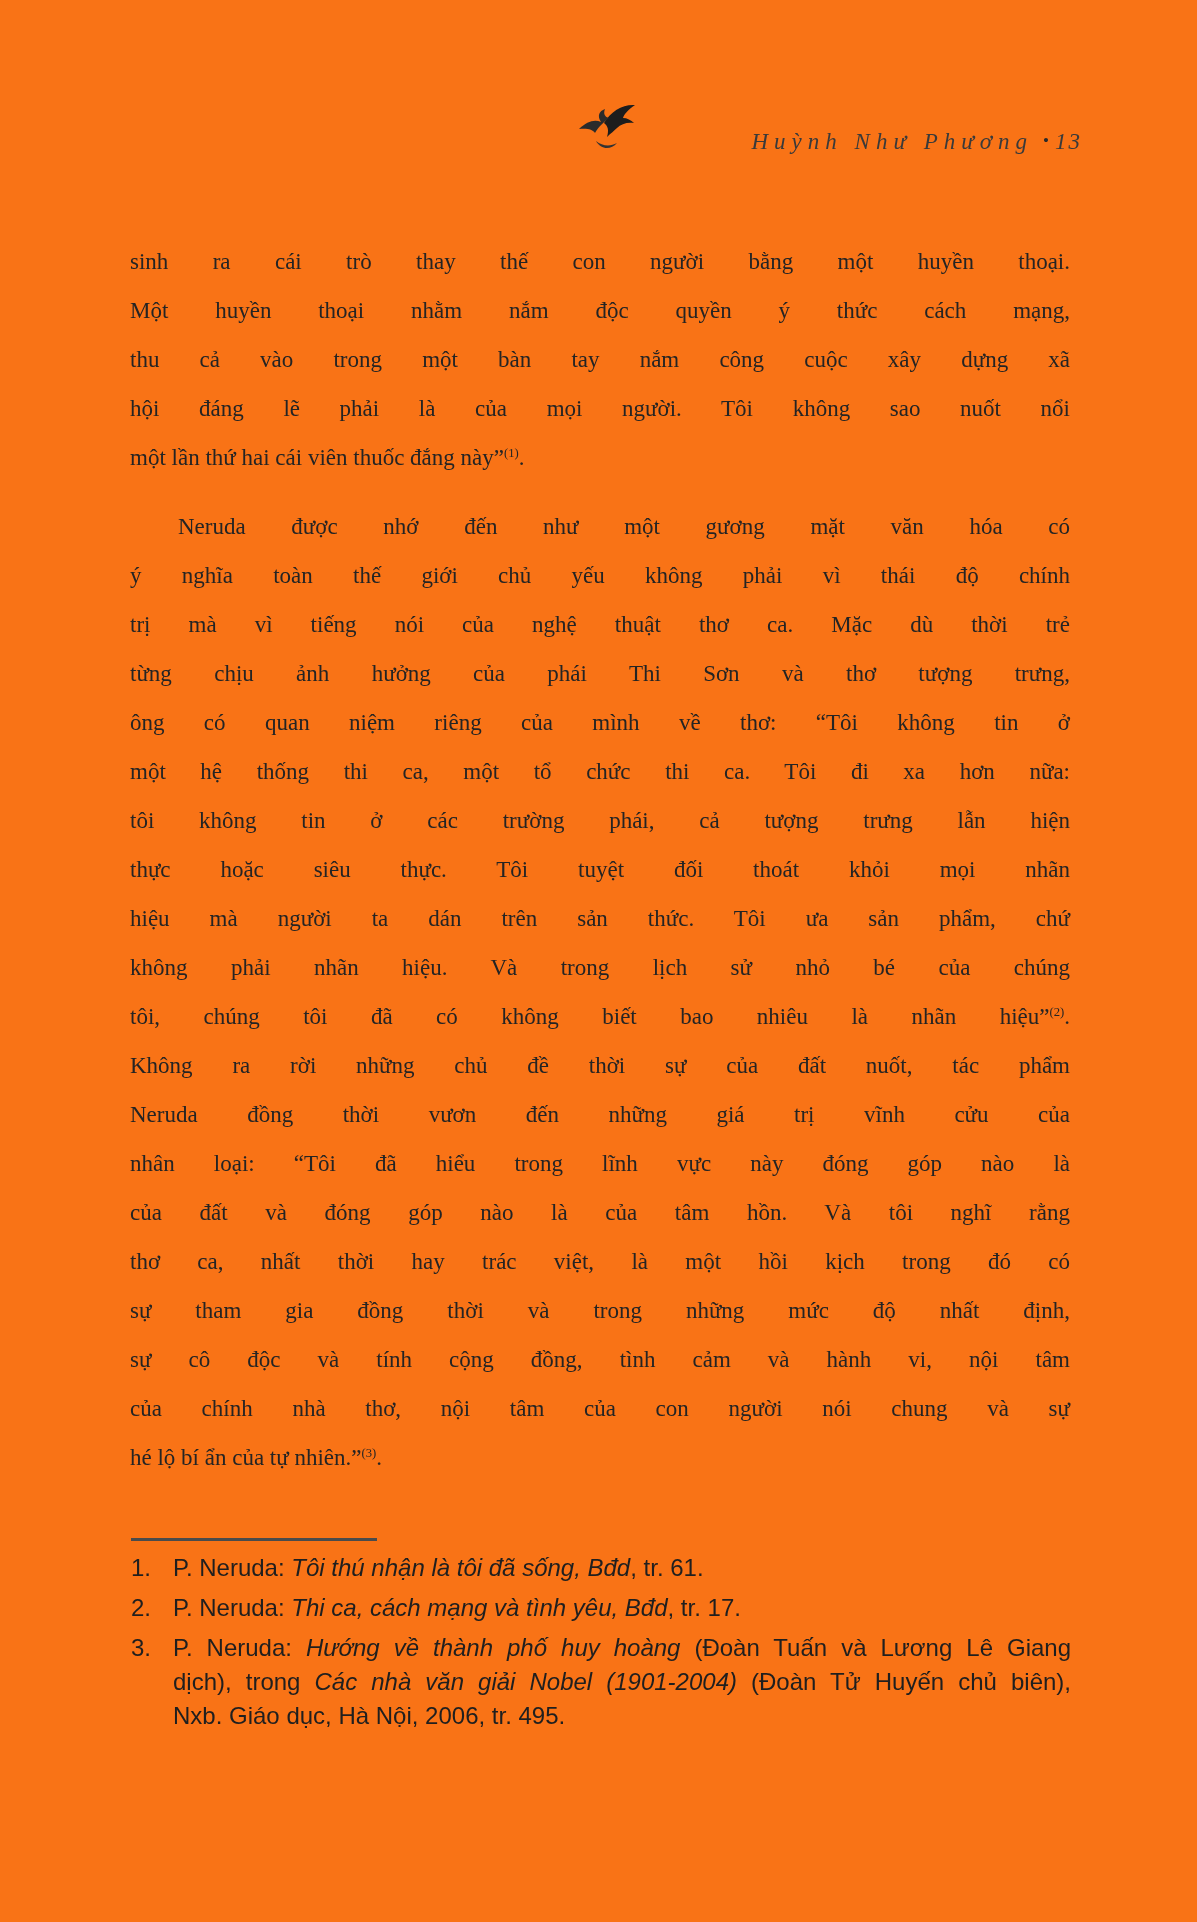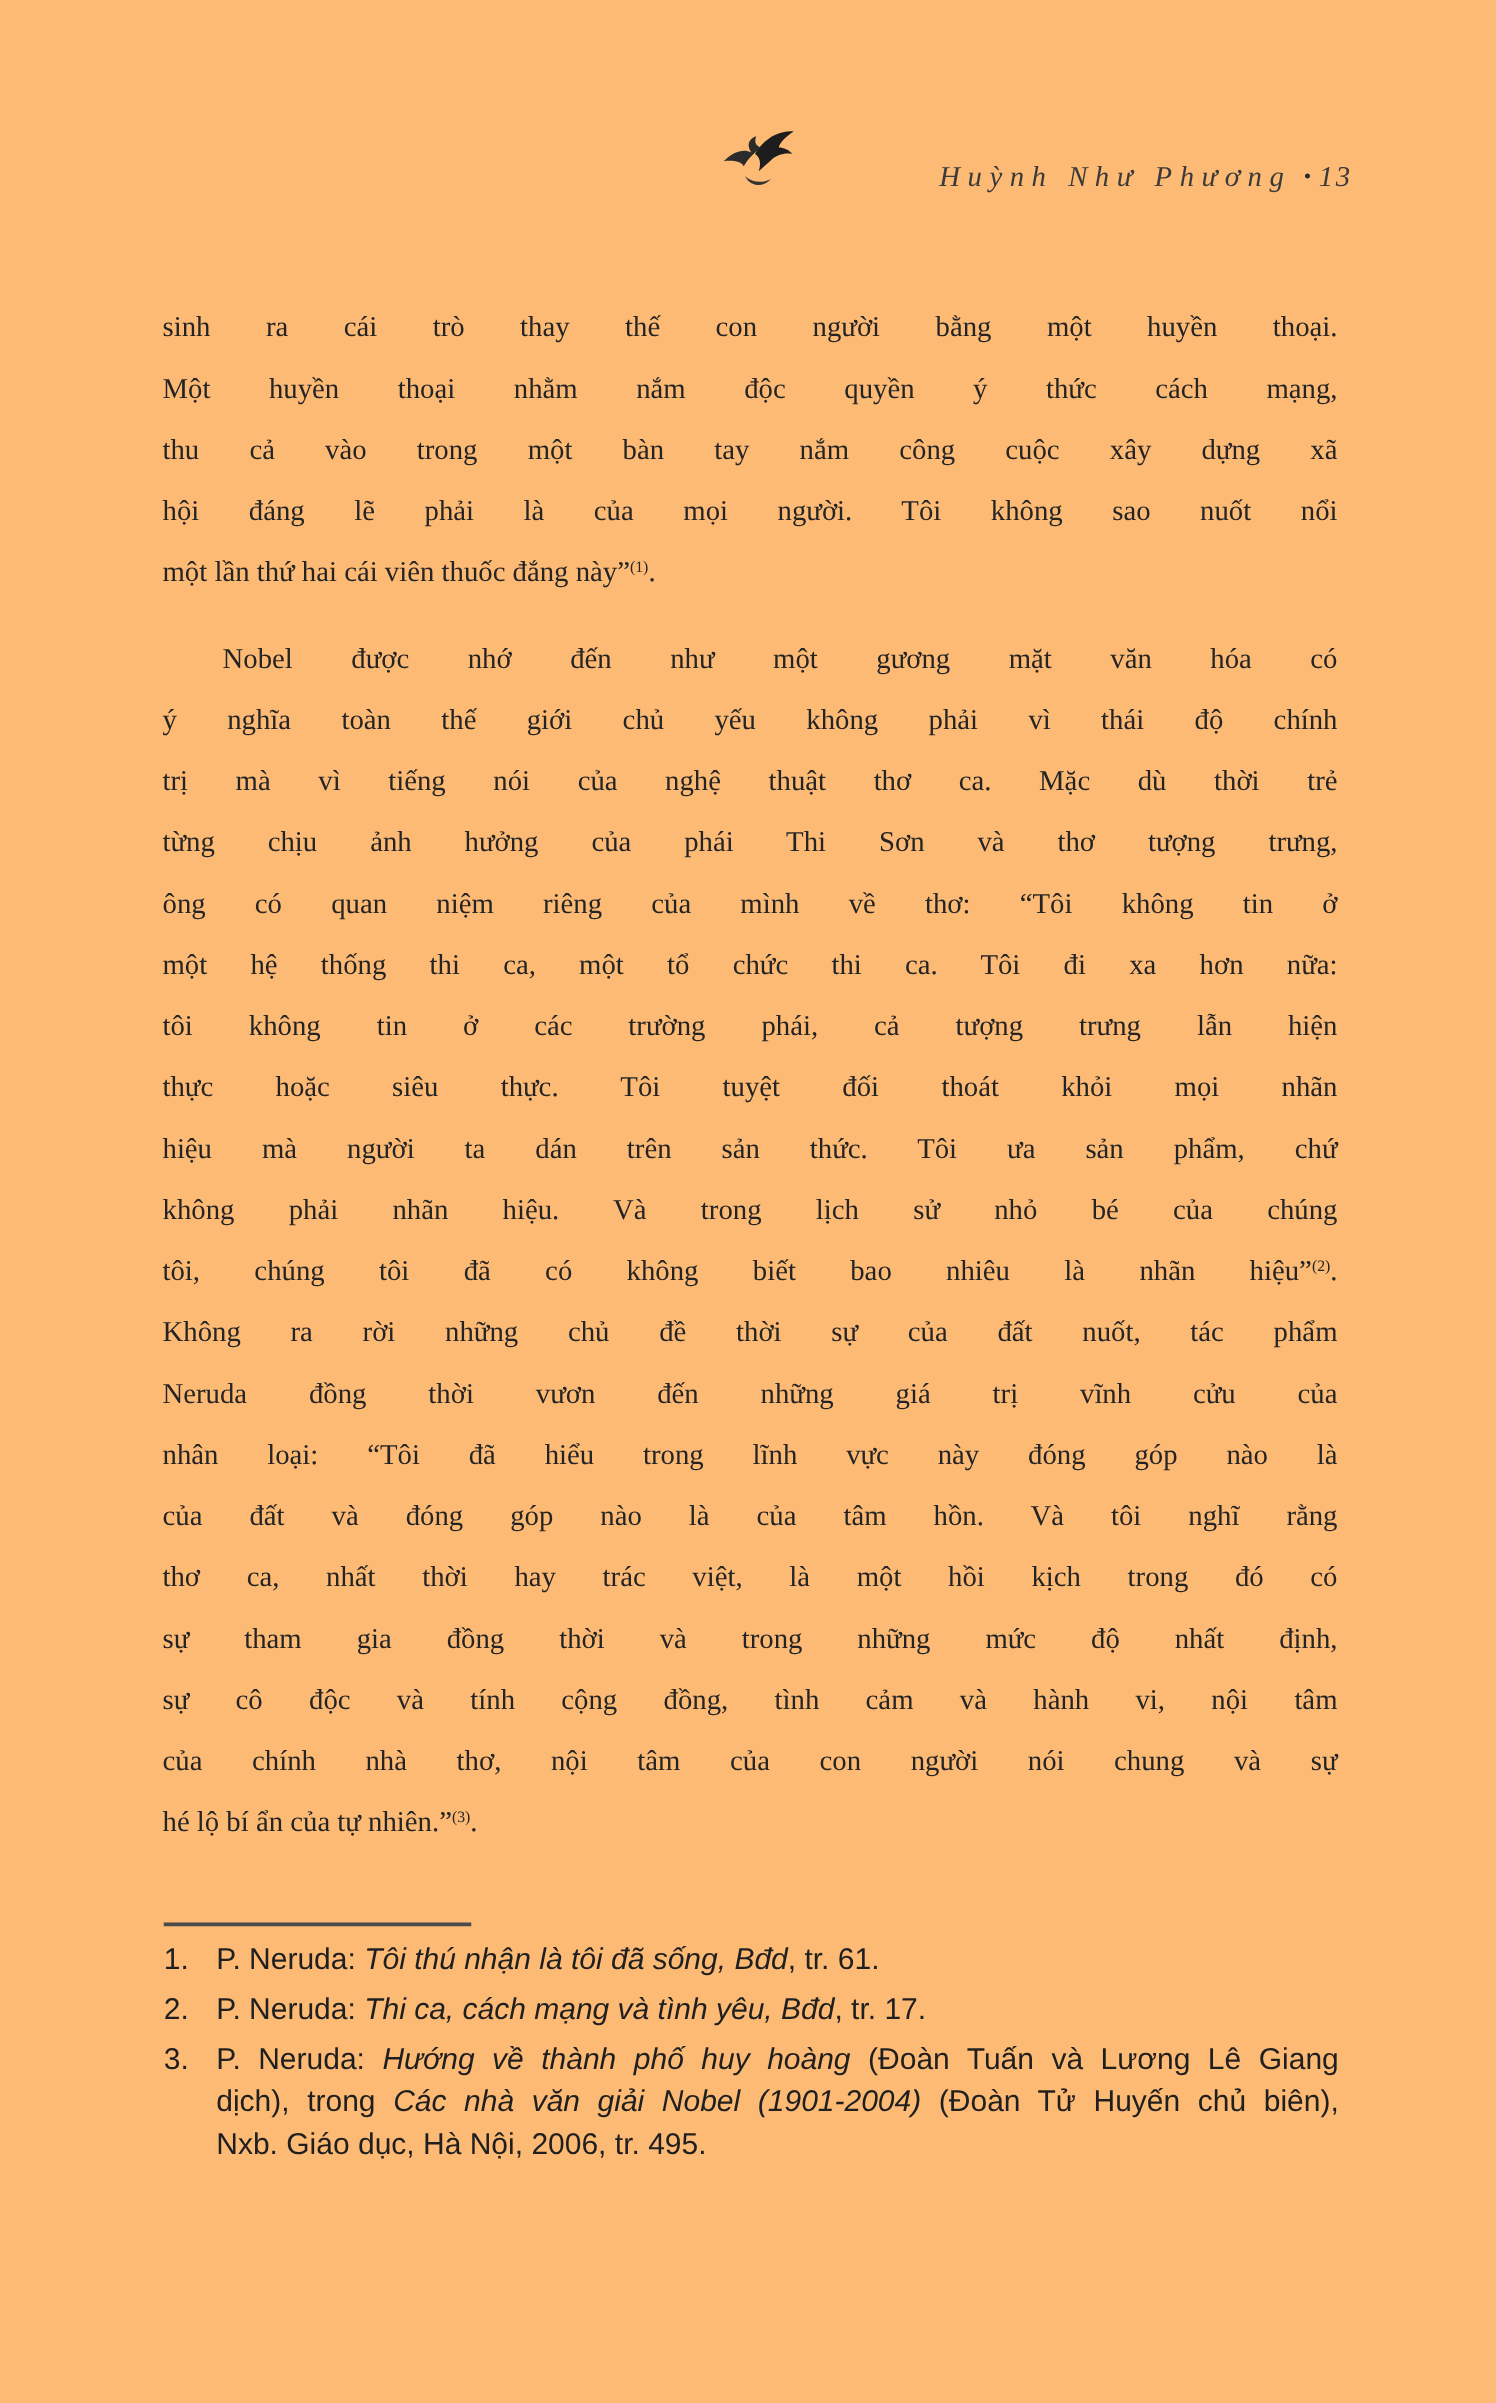--- a/index.html
+++ b/index.html
@@ -1,21 +1,21 @@
 <!DOCTYPE html>
 <html><head>
 <meta charset="utf-8">
 <style>
   html,body{margin:0;padding:0;}
   body{
     width:1197px;height:1922px;background:#ffffff;
     font-family:"Liberation Serif","DejaVu Serif",serif;
     color:#242424;
   }
-  .page{position:relative;width:1197px;height:1922px;background:#fdba74;overflow:hidden;}
+  .page{position:relative;width:1197px;height:1922px;background:#f97316;overflow:hidden;}
 
   
   .logo{position:absolute;left:576px;top:102px;width:62px;height:52px;}
   .header-text{
     position:absolute;top:126px;left:560px;width:522px;
     text-align:right;font-style:italic;font-size:23px;line-height:30px;
     letter-spacing:6px;color:#3a3a3a;white-space:nowrap;
   }
   .header-text .bullet{letter-spacing:0;font-size:17px;margin:0 6px 0 10px;vertical-align:3px;font-style:normal;color:#2a2a2a;}
   .header-text .pagenum{letter-spacing:2px;}
@@ -63,21 +63,21 @@
 
   <div class="body-text">
       <div class="paragraph">
         <div class="line">sinh ra cái trò thay thế con người bằng một huyền thoại.</div>
         <div class="line">Một huyền thoại nhằm nắm độc quyền ý thức cách mạng,</div>
         <div class="line">thu cả vào trong một bàn tay nắm công cuộc xây dựng xã</div>
         <div class="line">hội đáng lẽ phải là của mọi người. Tôi không sao nuốt nổi</div>
         <div class="line no-justify">một lần thứ hai cái viên thuốc đắng này”<sup class="fnref">(1)</sup>.</div>
       </div>
       <div class="paragraph indented">
-        <div class="line">Nobel được nhớ đến như một gương mặt văn hóa có</div>
+        <div class="line">Neruda được nhớ đến như một gương mặt văn hóa có</div>
         <div class="line">ý nghĩa toàn thế giới chủ yếu không phải vì thái độ chính</div>
         <div class="line">trị mà vì tiếng nói của nghệ thuật thơ ca. Mặc dù thời trẻ</div>
         <div class="line">từng chịu ảnh hưởng của phái Thi Sơn và thơ tượng trưng,</div>
         <div class="line">ông có quan niệm riêng của mình về thơ: “Tôi không tin ở</div>
         <div class="line">một hệ thống thi ca, một tổ chức thi ca. Tôi đi xa hơn nữa:</div>
         <div class="line">tôi không tin ở các trường phái, cả tượng trưng lẫn hiện</div>
         <div class="line">thực hoặc siêu thực. Tôi tuyệt đối thoát khỏi mọi nhãn</div>
         <div class="line">hiệu mà người ta dán trên sản thức. Tôi ưa sản phẩm, chứ</div>
         <div class="line">không phải nhãn hiệu. Và trong lịch sử nhỏ bé của chúng</div>
         <div class="line">tôi, chúng tôi đã có không biết bao nhiêu là nhãn hiệu”<sup class="fnref">(2)</sup>.</div>

